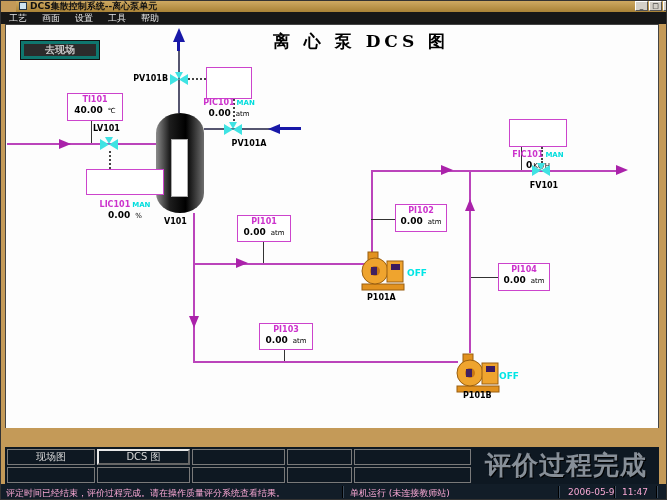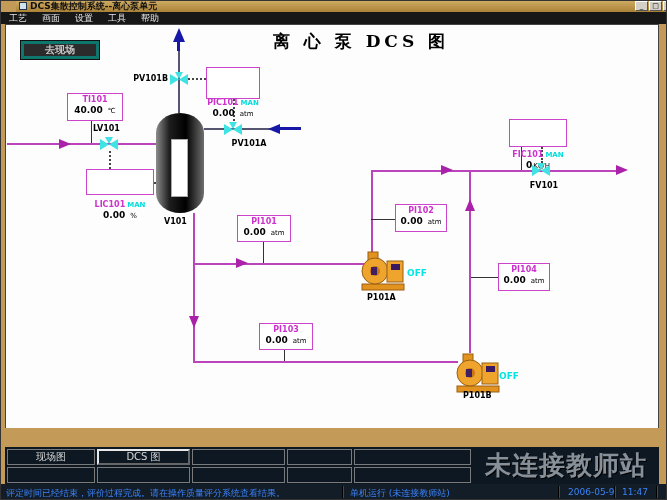--- a/index.html
+++ b/index.html
@@ -59,21 +59,21 @@
   .stripe{position:absolute;left:165px;top:114px;width:17px;height:58px;background:#fff;border:1px solid #aaa;box-sizing:border-box;}
   
   .tabstrip{position:absolute;left:5px;top:447px;width:654px;height:37px;background:#0e1822;}
   .cell{position:absolute;height:16px;background:#0e1822;border:1px solid #7a7a7a;box-sizing:border-box;
     display:flex;align-items:center;justify-content:center;color:#d8d8d8;font-size:10px;}
   .cell.sel{border:2px solid;border-color:#e8e8e8 #666 #666 #e8e8e8;}
   .brand{position:absolute;left:468px;top:0;width:186px;height:37px;display:flex;align-items:center;
     justify-content:center;color:#878f98;font-size:26px;font-weight:bold;letter-spacing:1px;
     text-shadow:1px 1px 0 #000;font-family:"DejaVu Serif",serif;white-space:nowrap;}
   
-  .statusbar{position:absolute;left:0;top:484px;width:667px;height:16px;background:#121d28;color:#3b82f6;}
+  .statusbar{position:absolute;left:0;top:484px;width:667px;height:16px;background:#121d28;color:#f9a8d4;}
   .statusbar span{position:absolute;top:3px;font-size:9px;white-space:nowrap;}
   .sep{position:absolute;top:2px;width:1px;height:12px;background:#000;border-right:1px solid #3a4a5a;}
   .outerframe{position:absolute;inset:0;border:1px solid #333;pointer-events:none;}
 </style>
 </head>
 <body>
 
 <div class="titlebar">
   <div class="winicon"></div>
   <div class="wintitle">DCS集散控制系统--离心泵单元</div>
@@ -102,21 +102,21 @@
 
   <svg class="valve" style="left:164px;top:47px;" viewBox="0 0 18 14">
     <polygon points="0,2 0,13 9,7.5" fill="#3fe3e3"></polygon>
       <polygon points="18,2 18,13 9,7.5" fill="#3fe3e3"></polygon>
     <polygon points="5,0 13,0 9,7" fill="#3fe3e3"></polygon>
     </svg>
   <div class="lbl" style="left:122px;top:49px;width:40px;text-align:right;">PV101B</div>
 
   <div class="dotl dot-h" style="left:182px;top:53px;width:18px;"></div>
   <div class="dotl dot-v" style="left:227px;top:74px;height:22px;"></div>
-  <div class="ibox" style="left:200px;top:42px;width:54px;height:32px;">
+  <div class="ibox" style="left:200px;top:42px;width:46px;height:32px;">
     <div class="r1">
         <span class="tag">PIC101</span>
         <span class="man">MAN</span>
       </div>
     <div class="r2">
         <span class="val">0.00</span>
         <span class="unit">atm</span>
       </div>
   </div>
 
@@ -149,21 +149,21 @@
         <span class="tag">TI101</span>
       </div>
     <div class="r2">
         <span class="val">40.00</span>
         <span class="unit">℃</span>
       </div>
   </div>
 
   <div class="dotl dot-v" style="left:103px;top:126px;height:18px;"></div>
   <div class="dotl dot-h" style="left:134px;top:157px;width:16px;"></div>
-  <div class="ibox" style="left:80px;top:144px;width:68px;height:26px;">
+  <div class="ibox" style="left:80px;top:144px;width:78px;height:26px;">
     <div class="r1">
         <span class="tag">LIC101</span>
         <span class="man">MAN</span>
       </div>
     <div class="r2">
         <span class="val">0.00</span>
         <span class="unit">%</span>
       </div>
   </div>
 
@@ -273,21 +273,21 @@
   <div class="cell sel" style="left:92px;top:2px;width:93px;">DCS 图</div>
   <div class="cell" style="left:2px;top:2px;width:88px;">现场图</div>
   <div class="cell" style="left:187px;top:2px;width:93px;"></div>
   <div class="cell" style="left:282px;top:2px;width:65px;"></div>
   <div class="cell" style="left:349px;top:2px;width:117px;"></div>
   <div class="cell" style="left:2px;top:20px;width:88px;"></div>
   <div class="cell" style="left:92px;top:20px;width:93px;"></div>
   <div class="cell" style="left:187px;top:20px;width:93px;"></div>
   <div class="cell" style="left:282px;top:20px;width:65px;"></div>
   <div class="cell" style="left:349px;top:20px;width:117px;"></div>
-  <div class="brand">未连接教师站</div>
+  <div class="brand">评价过程完成</div>
 </div>
 
 <div class="statusbar">
   <span style="left:6px;">评定时间已经结束，评价过程完成。请在操作质量评分系统查看结果。</span>
   <div class="sep" style="left:342px;"></div>
   <span style="left:350px;">单机运行 (未连接教师站)</span>
   <div class="sep" style="left:558px;"></div>
   <span style="left:568px;">2006-05-9</span>
   <div class="sep" style="left:614px;"></div>
   <span style="left:622px;">11:47</span>

